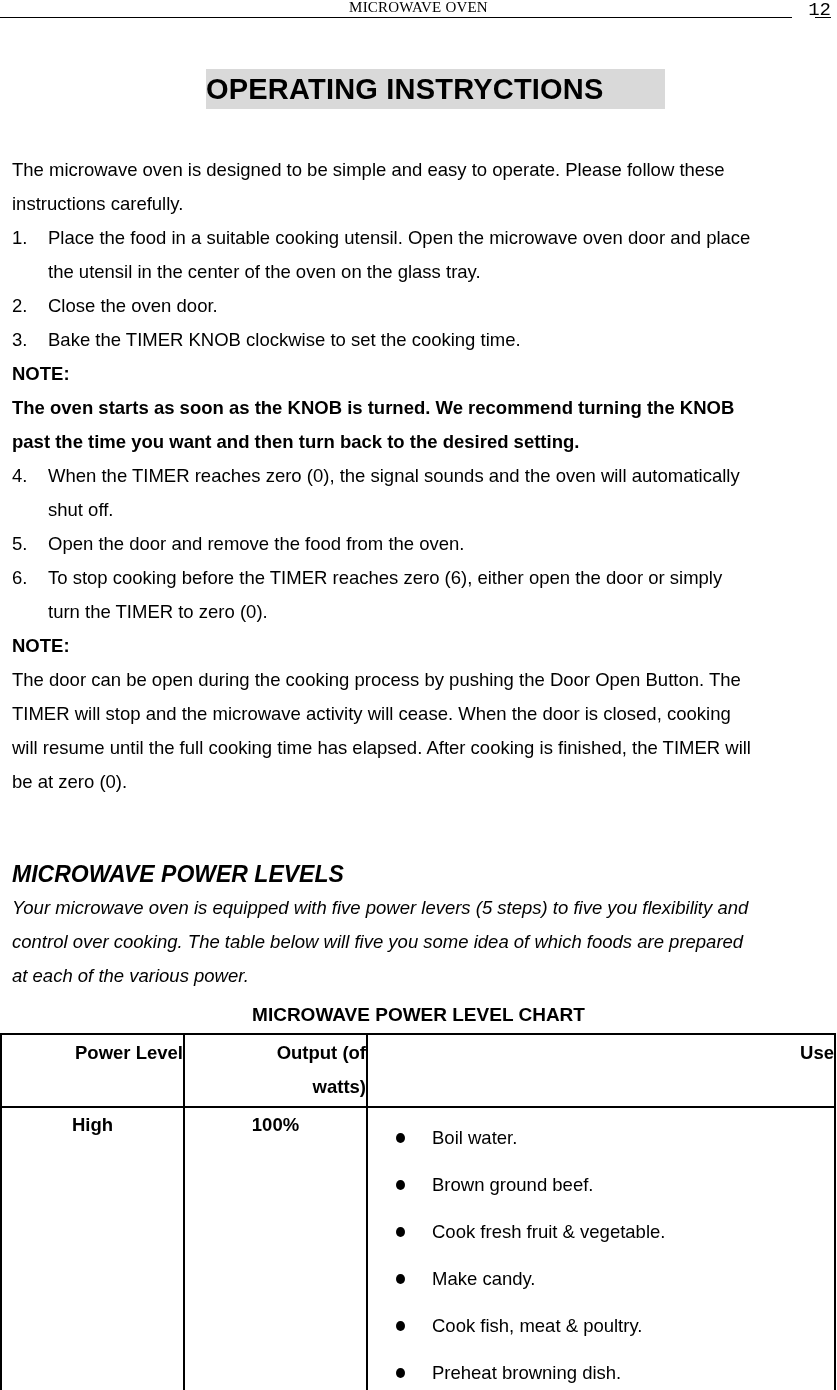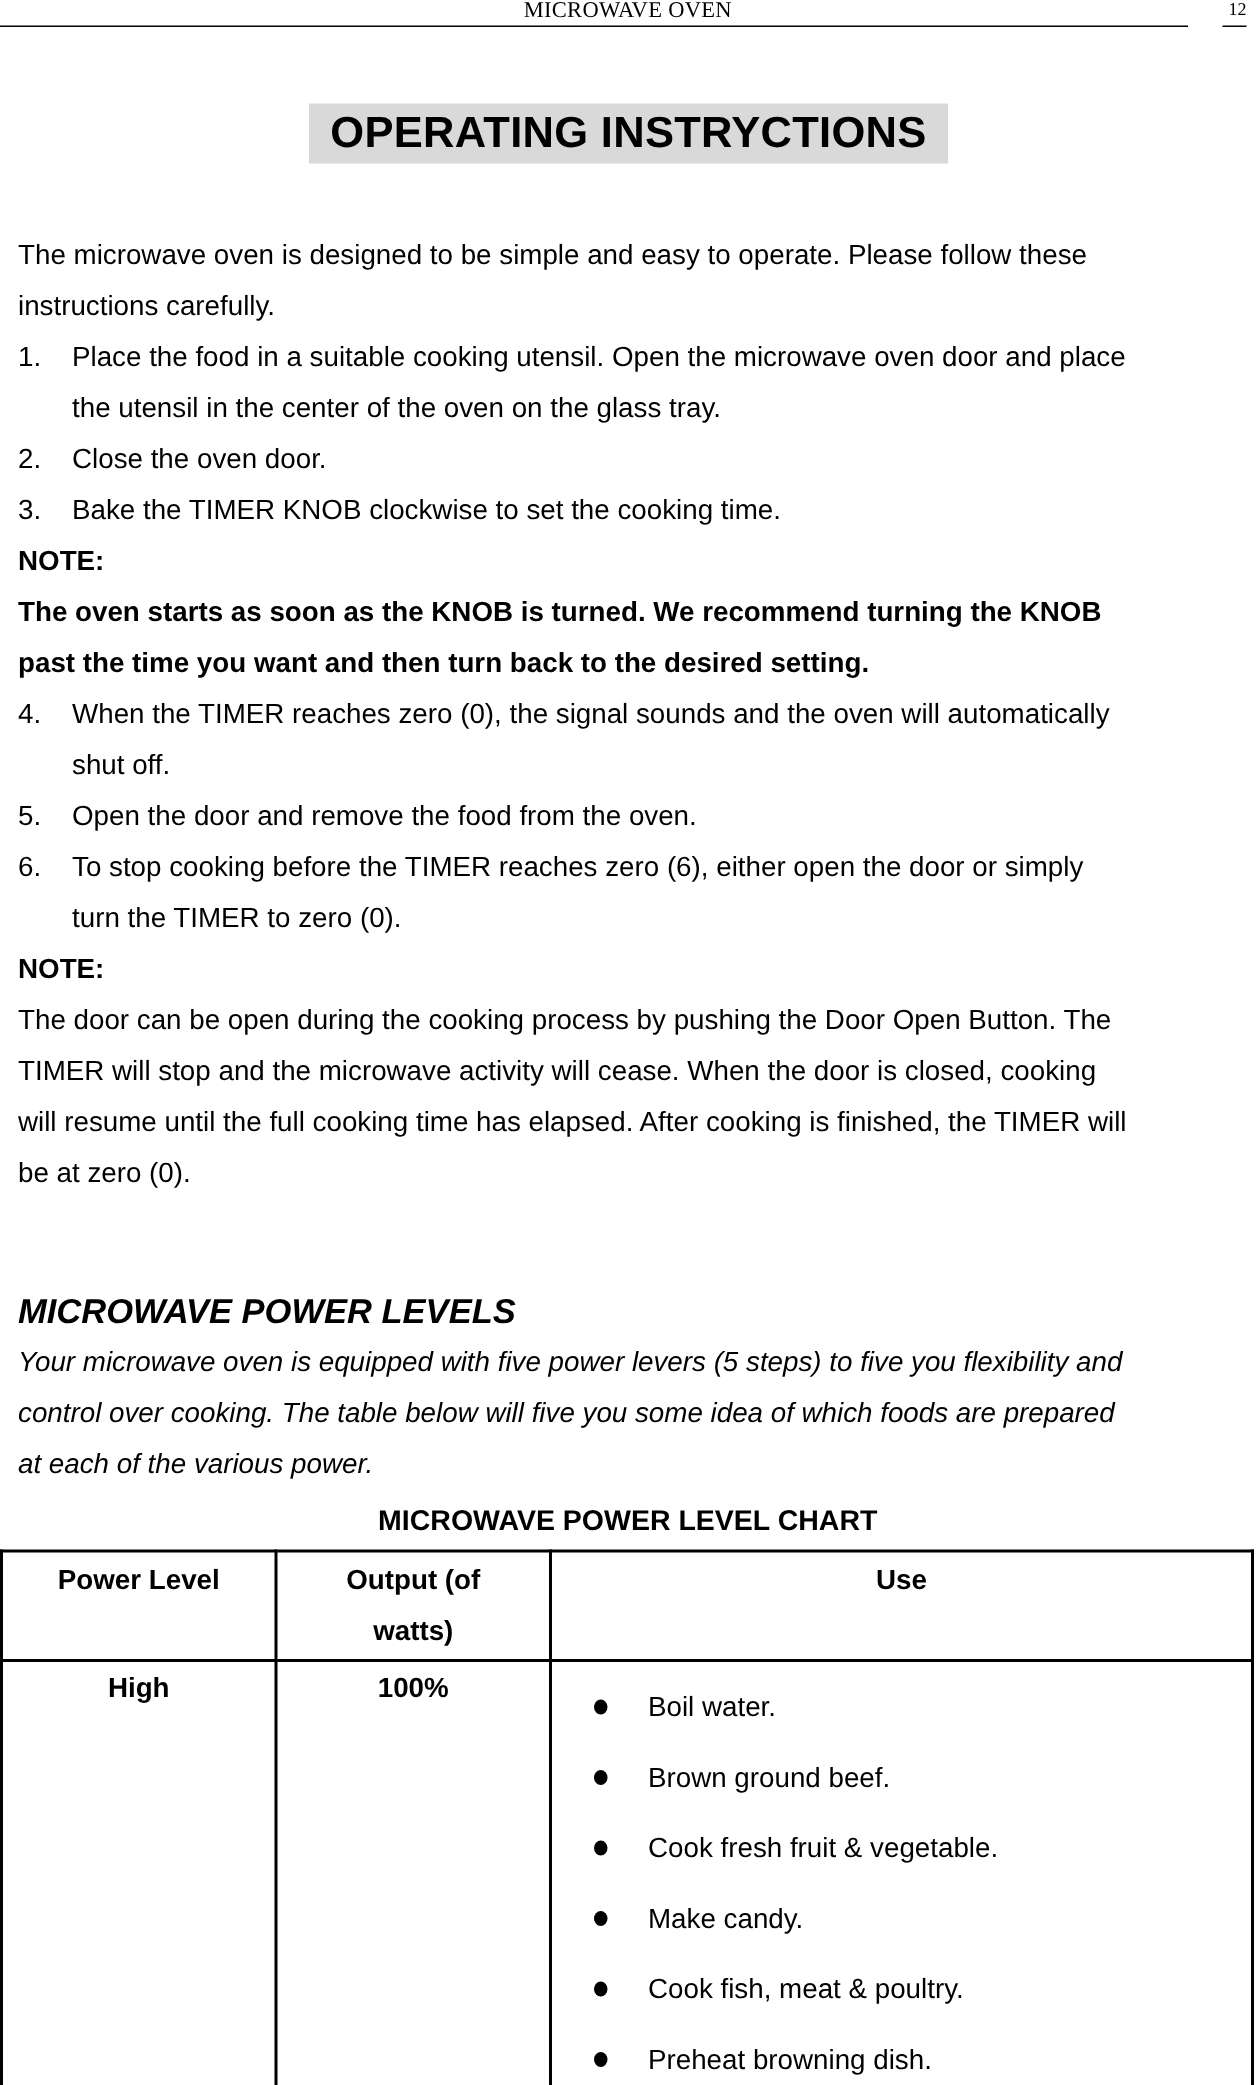--- a/index.html
+++ b/index.html
@@ -2,37 +2,37 @@
 <html><head>
 <meta charset="utf-8">
 <style>
   html, body { margin:0; padding:0; background:#fff; }
   body { width:837px; height:1390px; position:relative; overflow:hidden; color:#000;
          font-family:"Liberation Sans", sans-serif; }
   .header { position:absolute; top:0; left:0; width:837px; height:20px; }
   .header .hline { position:absolute; left:0; width:792px; top:17px; border-top:1px solid #000; }
   .header .title { position:absolute; left:0; width:837px; top:-1px; text-align:center;
                    font-family:"Liberation Serif", serif; font-size:15px; letter-spacing:0.2px; }
-  .header .pgnum { position:absolute; right:6px; top:-1px; font-family:Liberation Serif, serif;
-                   font-size:12px; }
+  .header .pgnum { position:absolute; right:6px; top:-1px; font-family:Liberation Mono, monospace;
+                   font-size:19px; }
   .header .pgline { position:absolute; right:6px; width:16px; top:17px; border-top:1px solid #000; }
-  .main-title { position:absolute; top:69px; left:206px; width:426px; height:40px; background:#d9d9d9;
-                font-size:29px; font-weight:bold; text-align:center; line-height:40px; letter-spacing:0.2px; }
+  .main-title { position:absolute; top:69px; left:206px; width:459px; height:40px; background:#d9d9d9;
+                font-size:29px; font-weight:bold; line-height:40px; letter-spacing:0.2px; }
   .text { position:absolute; left:12px; width:820px; font-size:18.5px; line-height:34px; }
   .p { margin:0; }
   .li { position:relative; padding-left:36px; margin:0; }
   .li .num { position:absolute; left:0; top:0; }
   .bold { font-weight:bold; }
   .h2 { font-size:23px; font-weight:bold; line-height:34px; margin:0; }
   .chart-title { position:absolute; top:1001px; left:0; width:837px; text-align:center; font-size:19px;
                  font-weight:bold; line-height:28px; }
   table.plc { position:absolute; top:1033px; left:0; width:836px; border-collapse:collapse; font-size:18.5px; }
   table.plc td, table.plc th { border-left:2px solid #000; border-right:2px solid #000; vertical-align:top;
                                 padding:0; line-height:34px; }
-  table.plc th { font-weight:bold; text-align:center; border-top:2px solid #000; border-bottom:2px solid #000;
+  table.plc th { font-weight:bold; text-align:right; border-top:2px solid #000; border-bottom:2px solid #000;
                  padding-top:1px; padding-bottom:2px; }
   table.plc td.lvl, table.plc td.out { text-align:center; font-weight:bold; }
   table.plc tr.row td { border-bottom:2px dotted #000; }
   .col1 { width:181px; } .col2 { width:181px; }
   .bul { position:relative; padding-left:52px; margin:12px; line-height:35px; }
   .bul .dot { position:absolute; left:16px; top:13px; width:9px; height:10px; background:#000; border-radius:50%; }
 </style>
 </head>
 <body>
 

